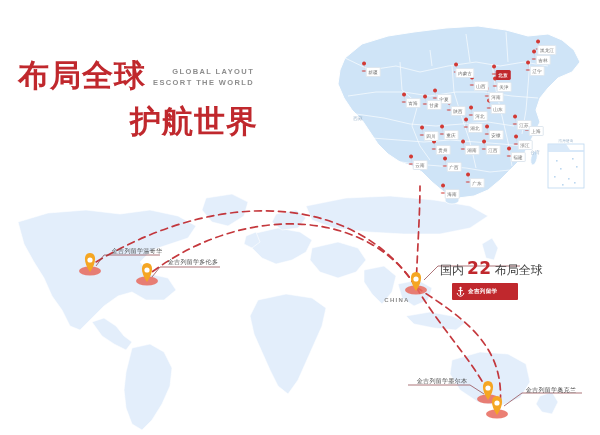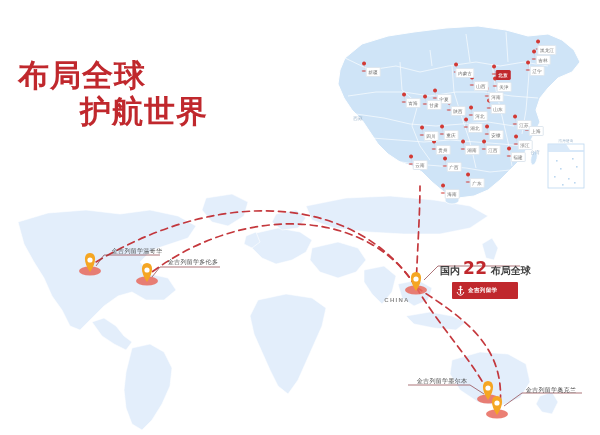--- a/index.html
+++ b/index.html
@@ -2,37 +2,37 @@
 <html><head>
 <meta charset="utf-8">
 <style>
   html,body{margin:0;padding:0;}
   body{
     width:600px;height:435px;
     background:#ffffff;
     font-family:"Liberation Sans","DejaVu Sans",sans-serif;
     overflow:hidden;position:relative;
   }
-  #stage{position:absolute;inset:0;width:600px;height:435px;overflow:hidden;}
+  #stage{position:absolute;inset:0;width:600px;height:435px;overflow:hidden;text-align:right;}
   svg.layer{position:absolute;left:0;top:0;width:600px;height:435px;overflow:visible;}
 
   
   .headline{position:absolute;left:18px;top:58px;width:240px;}
   .hl-row1{display:flex;align-items:flex-start;}
   .hl-cn{
     font-family:"DejaVu Sans","Liberation Sans",sans-serif;
     font-weight:bold;color:#c0282d;letter-spacing:1px;
     font-size:31px;line-height:34px;white-space:nowrap;
   }
   .hl-en{margin-left:7px;padding-top:8px;}
   .hl-en div{
     font-size:7.5px;letter-spacing:1.4px;color:#8d8d8d;
     line-height:11px;white-space:nowrap;font-weight:bold;
   }
-  .hl-row2{margin-top:2px;margin-left:62px;}
+  .hl-row2{margin-top:12px;margin-left:62px;}
 
   
   .plabel{
     position:absolute;
     font-family:"DejaVu Sans","Liberation Sans",sans-serif;
     font-size:4.6px;line-height:7px;color:#6d6d6d;
     background:#ffffff;border:0.4px solid #dfe7ef;border-radius:1px;
     padding:0.5px 1.6px;white-space:nowrap;
     transform:translate(-50%,-50%);
     letter-spacing:0.1px;
@@ -50,21 +50,21 @@
   .china-label{
     position:absolute;
     font-size:6px;color:#8a8a8a;letter-spacing:1.3px;
     font-weight:bold;white-space:nowrap;transform:translate(-50%,-50%);
   }
 
   
   .statbox{position:absolute;left:440px;top:258px;}
   .stat-line{display:flex;align-items:baseline;white-space:nowrap;
     font-family:"DejaVu Sans","Liberation Sans",sans-serif;}
-  .stat-pre,.stat-post{font-size:10px;color:#3f3f3f;font-weight:bold;}
+  .stat-pre,.stat-post{font-size:12px;color:#3f3f3f;font-weight:normal;}
   .stat-num{font-size:17px;color:#c0282d;font-weight:bold;margin:0 3px;letter-spacing:0.5px;}
   .logo-badge{
     margin-top:4px;margin-left:12px;
     width:66px;height:17px;background:#c0282d;border-radius:1px;
     display:flex;align-items:center;padding-left:4px;box-sizing:border-box;
   }
   .logo-mark{width:9px;height:11px;margin-right:3px;flex:none;}
   .logo-text{font-family:"DejaVu Sans","Liberation Sans",sans-serif;
     font-size:5.6px;color:#ffffff;font-weight:bold;letter-spacing:0.3px;white-space:nowrap;}
 </style>
@@ -334,20 +334,24 @@
           <ellipse cx="416" cy="290" rx="11" ry="4.5" fill="#e8695c" opacity="0.85"></ellipse>
           <path d="M416 291 C 409 281, 409.5 272, 416 272 C 422.5 272, 423 281, 416 291 z" fill="#f5a623"></path>
           <circle cx="416" cy="279" r="2.6" fill="#ffffff"></circle>
         </g>
       </g>
   </svg>
 
   <div class="headline">
     <div class="hl-row1">
       <div class="hl-cn">布局全球</div>
+      <div class="hl-en">
+        <div>GLOBAL LAYOUT</div>
+        <div>ESCORT THE WORLD</div>
+      </div>
     </div>
     <div class="hl-row2">
       <div class="hl-cn">护航世界</div>
     </div>
   </div>
 
   <div class="statbox">
     <div class="stat-line">
       <span class="stat-pre">国内</span>
       <span class="stat-num">22</span>

